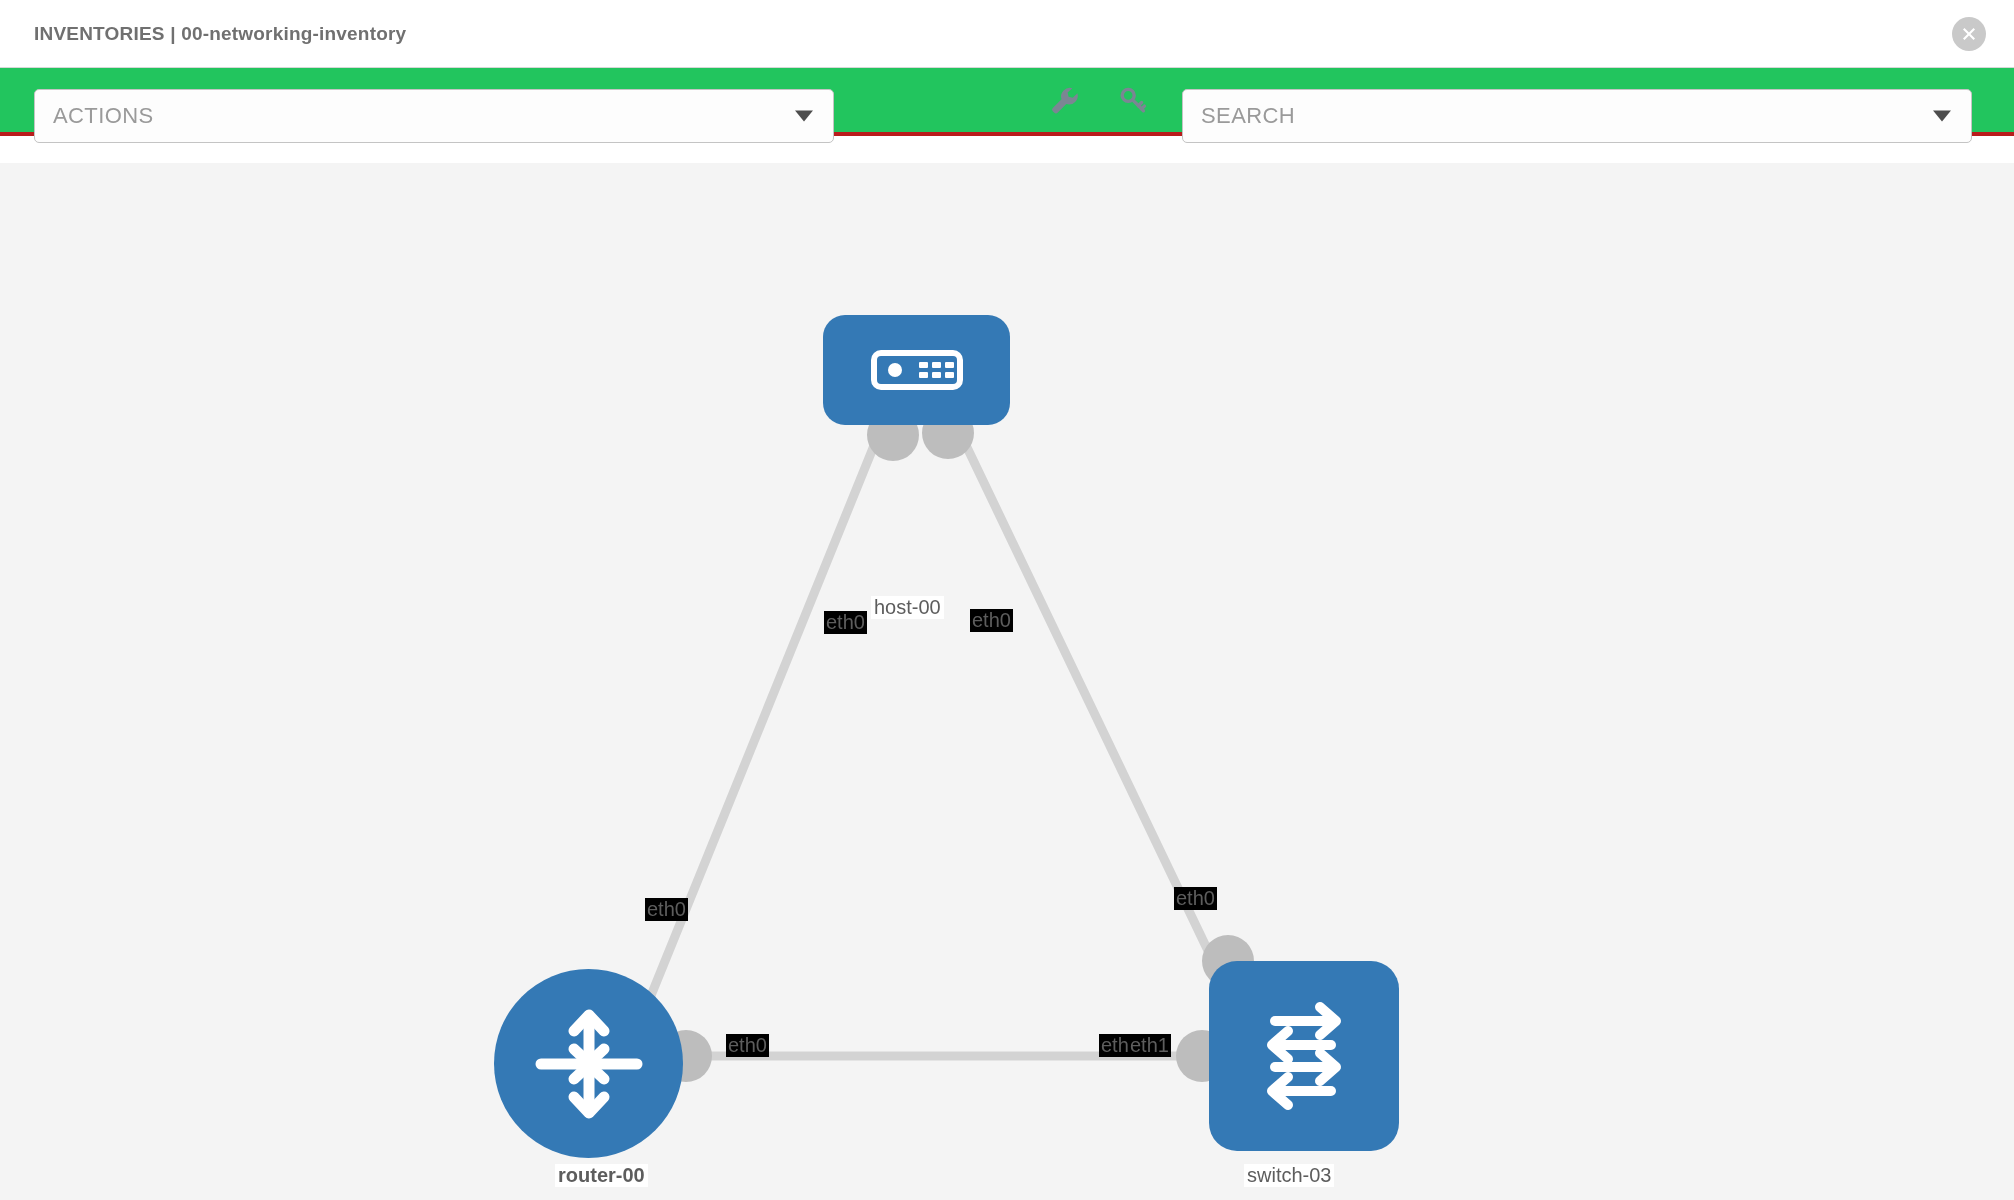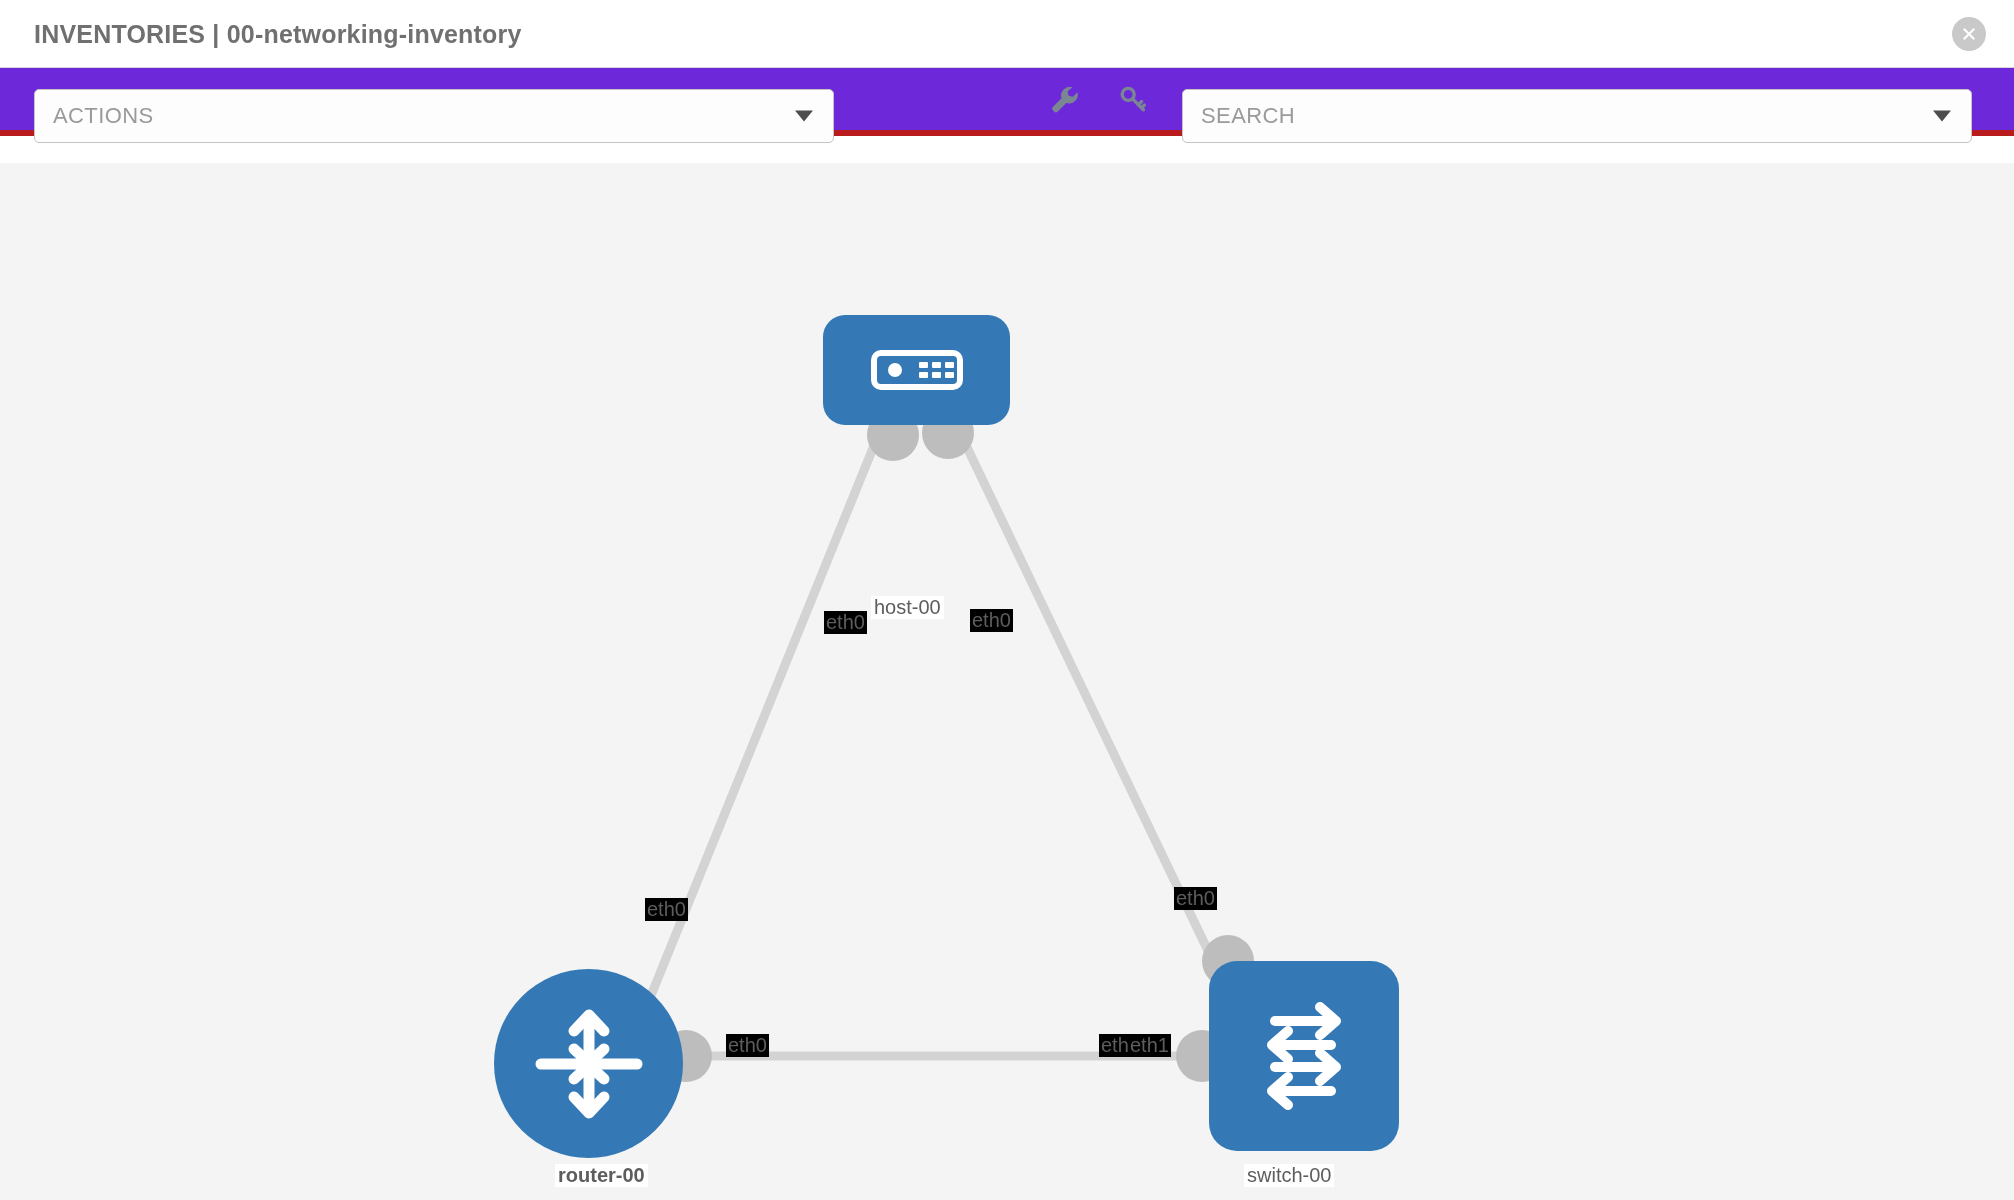--- a/index.html
+++ b/index.html
@@ -23,21 +23,21 @@
     position: absolute;
     left: 0; top: 0;
     width: 2014px; height: 68px;
     background: #ffffff;
     border-bottom: 1px solid #d7d7d7;
   }
   .header-title {
     position: absolute;
     left: 34px; top: 50%;
     transform: translateY(-50%);
-    font-size: 25px;
+    font-size: 19px;
     font-weight: bold;
     color: #707070;
     letter-spacing: 0.2px;
     white-space: nowrap;
   }
   .close-btn {
     position: absolute;
     right: 28px; top: 50%;
     transform: translateY(-50%);
     width: 34px; height: 34px;
@@ -48,22 +48,22 @@
     align-items: center;
     justify-content: center;
   }
   .close-btn svg { display:block; }
 
   
   .toolbar {
     position: absolute;
     left: 0; top: 68px;
     width: 2014px; height: 68px;
-    background: #6d28d9;
-    border-bottom: 6px solid #b91c1c;
+    background: #22c55e;
+    border-bottom: 4px solid #b91c1c;
   }
   .actions-select {
     position: absolute;
     left: 34px; top: 21px;
     width: 800px; height: 54px;
     background: #fdfdfd;
     border: 1px solid #c4c4c4;
     border-radius: 5px;
     cursor: pointer;
   }
@@ -295,21 +295,21 @@
           <path d="M45 36 L29 50 L45 64"></path>
 
           <path d="M32 72 L92 72"></path>
           <path d="M77 58 L93 72 L77 86"></path>
 
           <path d="M88 96 L30 96"></path>
           <path d="M45 82 L29 96 L45 110"></path>
         </g>
       </svg>
     </div>
-    <div class="node-label label-switch">switch-00</div>
+    <div class="node-label label-switch">switch-03</div>
 
     <div class="edge-label lbl-h-l">eth0</div>
     <div class="edge-label lbl-h-r">eth0</div>
     <div class="edge-label lbl-r-up">eth0</div>
     <div class="edge-label lbl-s-up">eth0</div>
     <div class="edge-label lbl-r-e0">eth0</div>
     <div class="edge-label lbl-s-e1a">eth0</div>
     <div class="edge-label lbl-s-e1b">eth1</div>
 
   </div>

